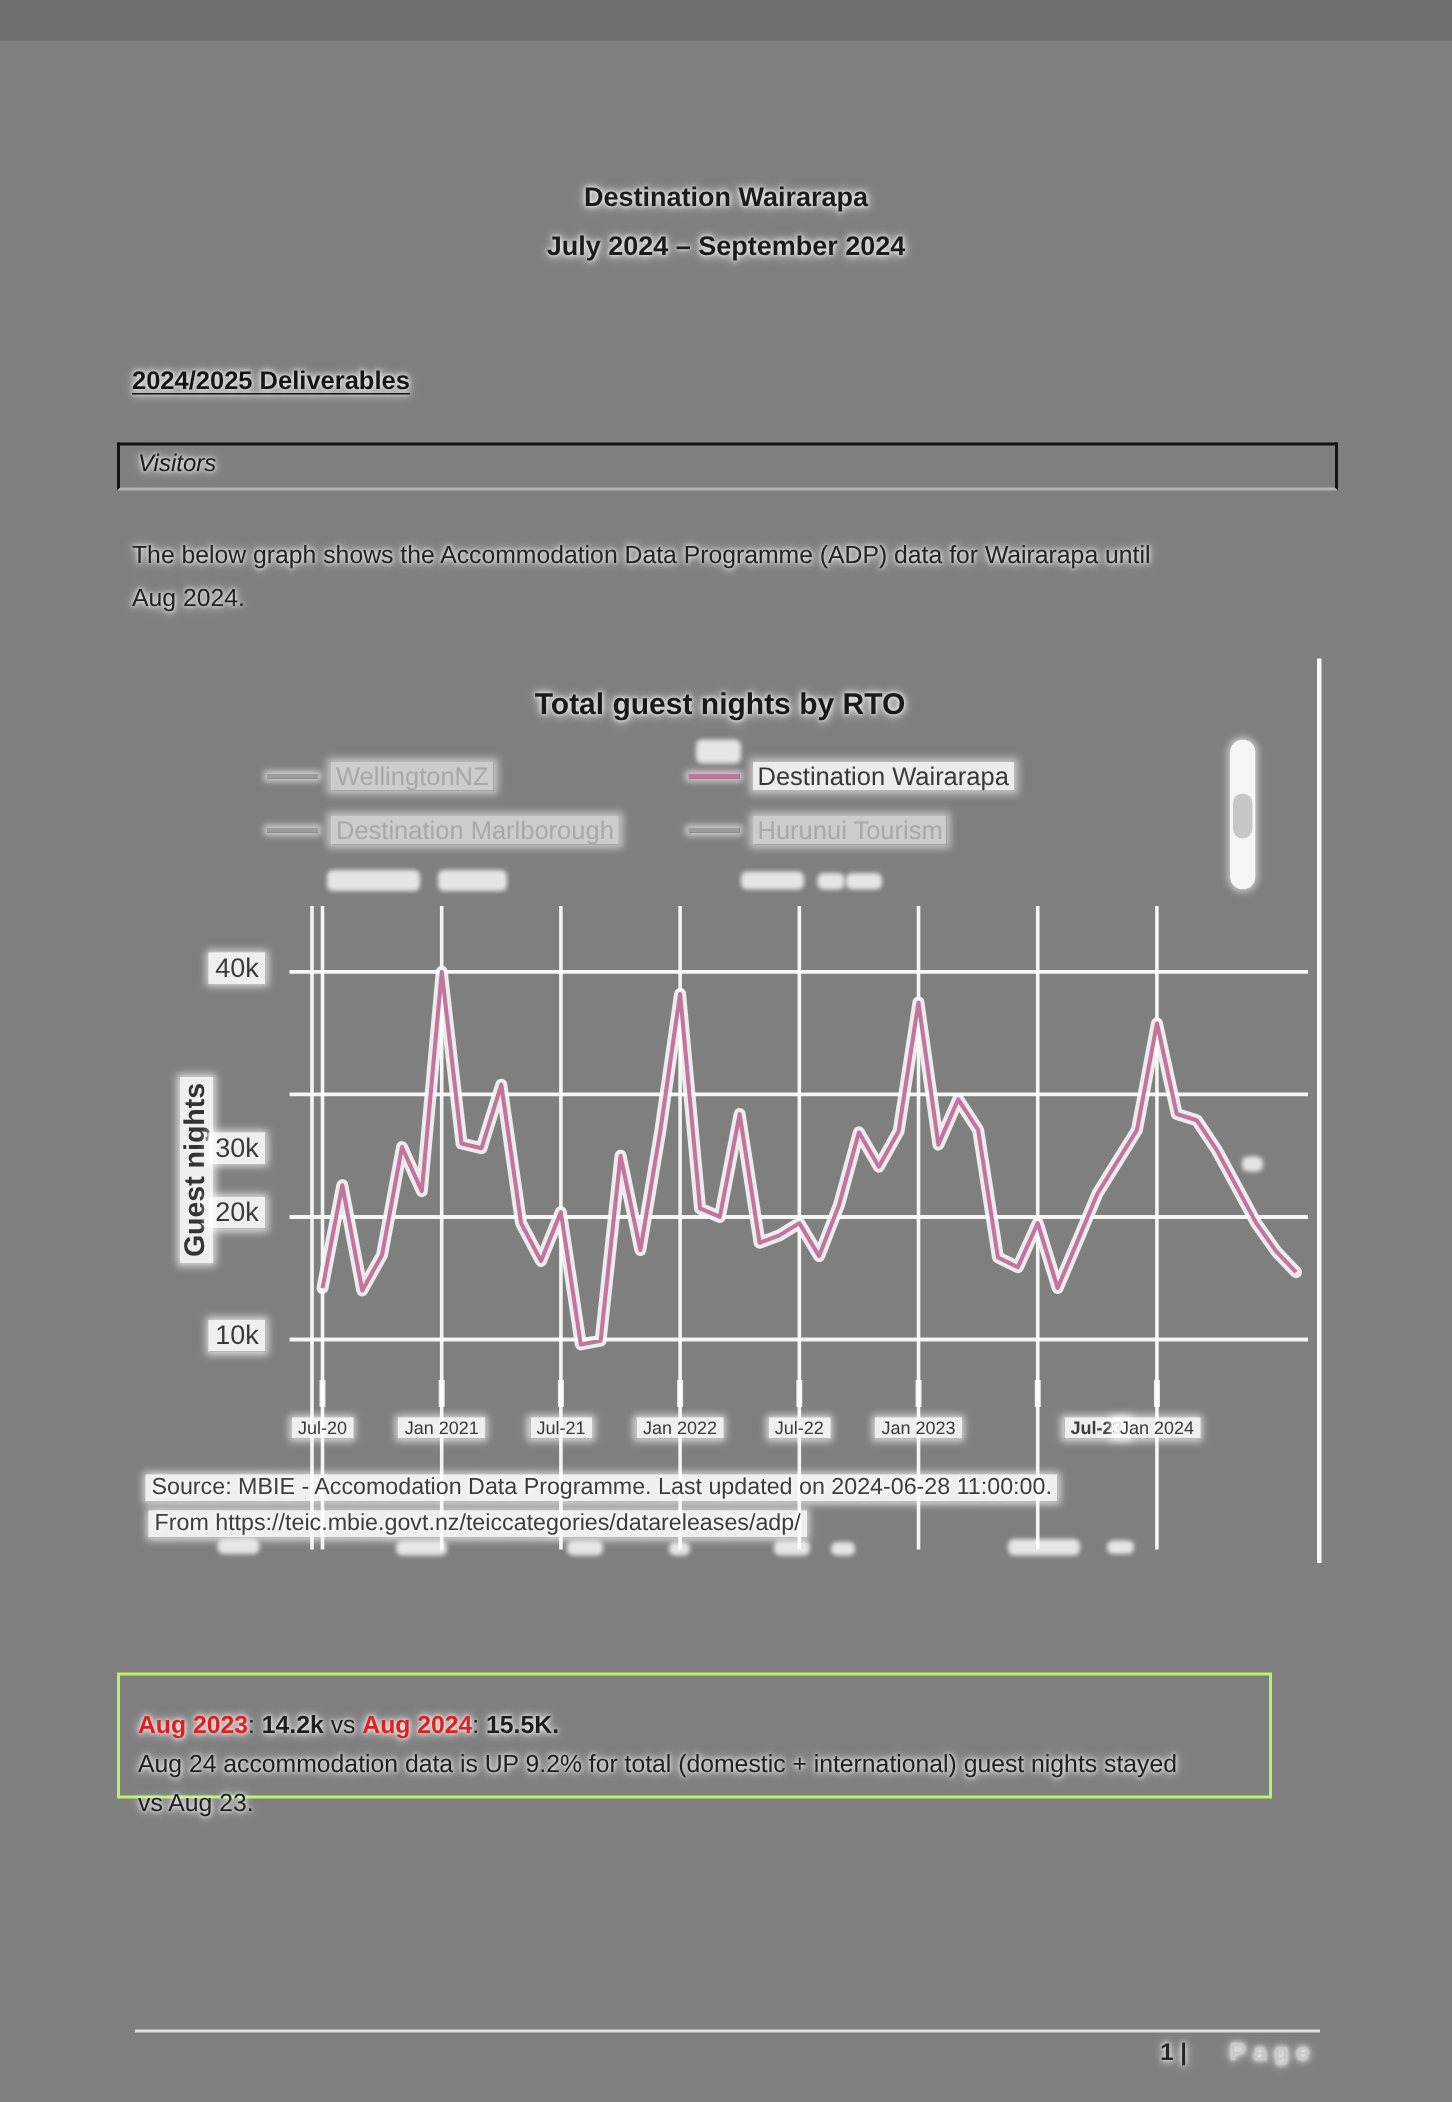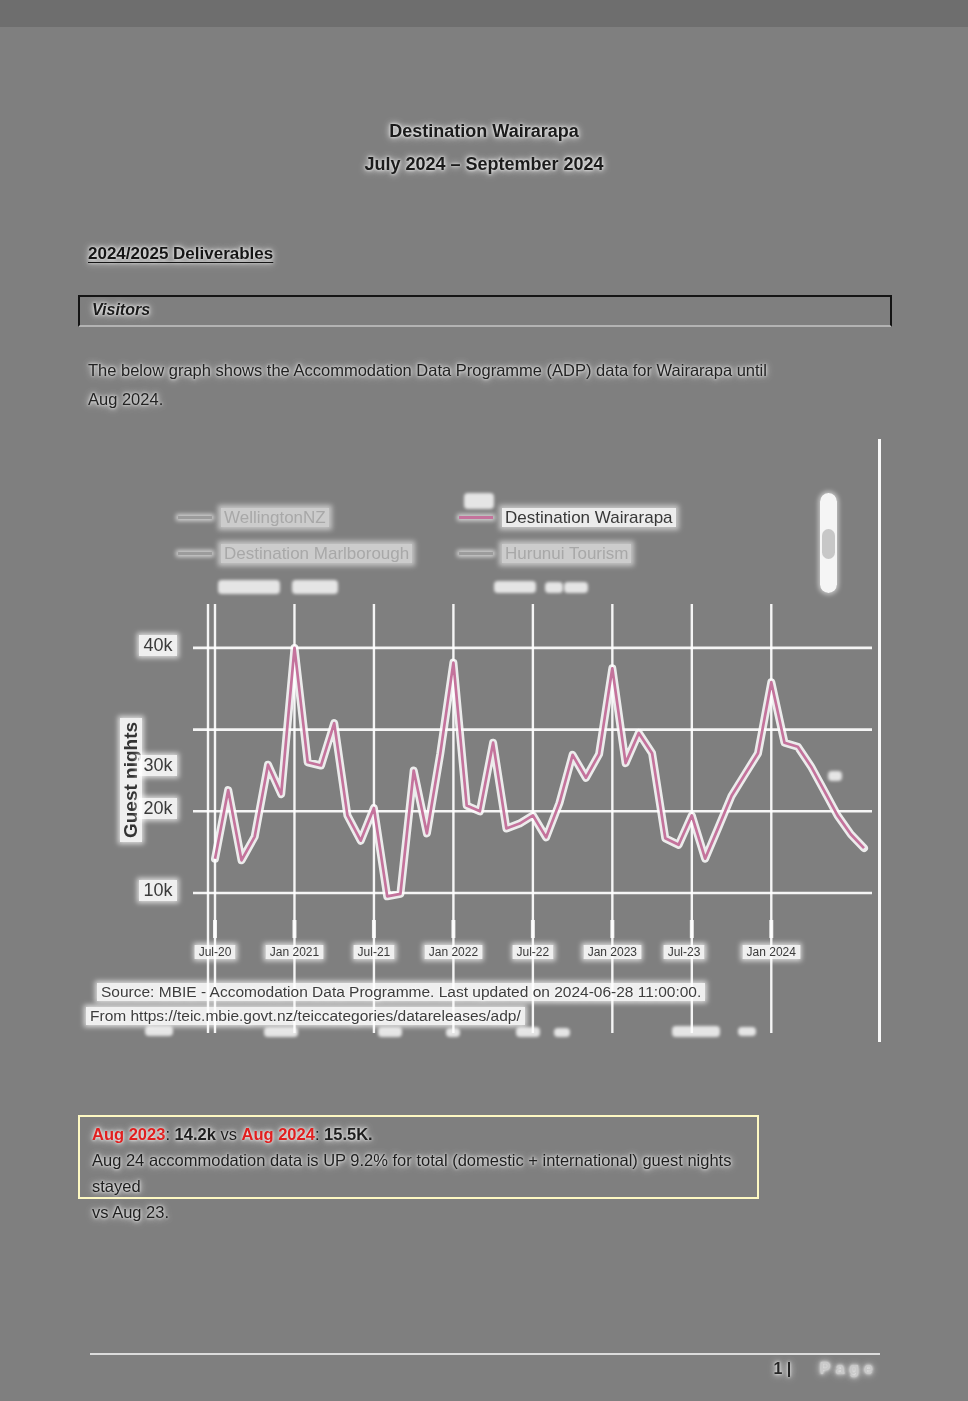--- a/index.html
+++ b/index.html
@@ -10,39 +10,39 @@
     color:#1c1c1c;
     margin-top:27px;
   }
   .abs{position:absolute;}
   .halo{text-shadow:0 0 3px rgba(255,255,255,.95),0 0 6px rgba(255,255,255,.75),0 1px 8px rgba(255,255,255,.55);}
   .chip{background:rgba(255,255,255,.88);box-shadow:0 0 5px 2px rgba(255,255,255,.72);padding:0 4px;display:inline-block;}
   
   .title-block{top:88px;left:0;width:968px;text-align:center;font-size:18px;font-weight:600;line-height:33px;color:#1b1b1b;}
   .heading{left:88px;top:217px;font-size:17px;font-weight:700;text-decoration:underline;text-underline-offset:3px;color:#151515;}
   .visitors-box{left:78px;top:268px;width:814px;height:32px;box-sizing:border-box;border:2px solid #141414;border-bottom-color:#b3b3b3;}
-  .visitors-label{left:12px;top:4px;font-size:16px;font-style:italic;font-weight:700;color:#1a1a1a;}
+  .visitors-label{left:12px;top:4px;font-size:16px;font-style:italic;font-weight:400;color:#1a1a1a;}
   .intro{left:88px;top:329px;font-size:16.5px;line-height:29px;color:#222;}
   
   .chart-title{left:200px;top:432px;width:560px;text-align:center;font-size:20px;font-weight:700;color:#191919;}
   .legend-item{height:22px;white-space:nowrap;}
   .legend-swatch{display:inline-block;width:34px;height:0;border-top:3.2px solid #9c9c9c;vertical-align:4px;margin-right:9px;box-shadow:0 0 4px 2px rgba(255,255,255,.65);}
   .legend-label{font-size:17px;color:#a8a8a8;background:rgba(255,255,255,.6);box-shadow:0 0 5px 3px rgba(255,255,255,.55);padding:0 3px;}
   .legend-item.active .legend-swatch{border-top-color:#c4739c;}
   .legend-item.active .legend-label{color:#383838;font-weight:500;background:rgba(255,255,255,.85);}
   .scrollbar{left:820px;top:466px;width:17px;height:100px;background:rgba(255,255,255,.92);border-radius:9px;box-shadow:0 0 4px 2px rgba(255,255,255,.5);}
   .scroll-thumb{left:2px;top:36px;width:13px;height:30px;background:#c7c7c7;border-radius:7px;}
   .ytick{width:60px;text-align:center;font-size:18px;font-weight:500;color:#3a3a3a;}
   .xtick{transform:translateX(-50%);font-size:12px;font-weight:500;color:#3a3a3a;white-space:nowrap;}
   .yaxis-title{left:56px;top:742px;width:150px;text-align:center;transform:rotate(-90deg);transform-origin:center;font-size:19px;font-weight:700;color:#333;}
   .src-line{font-size:15.5px;color:#3d3d3d;white-space:nowrap;}
   .right-border{left:878px;top:412px;width:3px;height:603px;background:rgba(255,255,255,.95);}
   .artifact{position:absolute;background:rgba(255,255,255,.8);border-radius:4px;filter:blur(1.5px);}
   
-  .callout{left:78px;top:1088px;width:681px;height:84px;box-sizing:border-box;border:2px solid #fef9c3;padding:4px 12px;font-size:16.5px;line-height:26px;color:#1e1e1e;}
+  .callout{left:78px;top:1088px;width:770px;height:84px;box-sizing:border-box;border:2px solid #bef264;padding:20px 12px;font-size:16.5px;line-height:26px;color:#1e1e1e;}
   .red{font-weight:700;}
   .bold{font-weight:700;}
   
   .footer-rule{left:90px;top:1326px;width:790px;height:2px;background:rgba(236,236,236,.85);}
   .footer-text{left:478px;top:1333px;width:400px;text-align:right;font-size:16px;}
   .footer-num{color:#262626;font-weight:600;}
   .footer-word{color:#c9c9c9;letter-spacing:5px;font-weight:600;padding-left:24px;}
   svg{position:absolute;left:0;top:0;pointer-events:none;}
 </style>
 </head>
@@ -85,20 +85,21 @@
       <rect x="371.94" y="893" width="4" height="18" fill="rgba(255,255,255,.85)"></rect>
       <rect x="451.40999999999997" y="893" width="4" height="18" fill="rgba(255,255,255,.85)"></rect>
       <rect x="530.88" y="893" width="4" height="18" fill="rgba(255,255,255,.85)"></rect>
       <rect x="610.3499999999999" y="893" width="4" height="18" fill="rgba(255,255,255,.85)"></rect>
       <rect x="689.8199999999999" y="893" width="4" height="18" fill="rgba(255,255,255,.85)"></rect>
       <rect x="769.29" y="893" width="4" height="18" fill="rgba(255,255,255,.85)"></rect>
       <polyline points="215.0,831.7 228.2,763.1 241.5,833.3 254.7,809.6 268.0,737.7 281.2,767.1 294.5,620.9 307.7,735.3 321.0,738.5 334.2,696.1 347.4,788.4 360.7,813.7 373.9,781.0 387.2,869.3 400.4,866.8 413.7,743.5 426.9,806.4 440.2,727.1 453.4,635.6 466.7,778.6 479.9,784.3 493.1,715.7 506.4,801.5 519.6,796.6 532.9,788.4 546.1,810.4 559.4,776.1 572.6,727.9 585.9,750.8 599.1,727.1 612.3,641.3 625.6,736.1 638.8,705.9 652.1,726.3 665.3,811.3 678.6,817.8 691.8,788.4 705.1,831.7 718.3,800.6 731.6,768.8 744.8,747.5 758.0,726.3 771.3,655.2 784.5,715.7 797.8,719.8 811.0,739.4 824.3,763.9 837.5,788.4 850.8,807.2 864.0,821.1" fill="none" stroke="rgba(255,255,255,.85)" stroke-width="8" stroke-linejoin="round" stroke-linecap="round"></polyline>
       <polyline points="215.0,831.7 228.2,763.1 241.5,833.3 254.7,809.6 268.0,737.7 281.2,767.1 294.5,620.9 307.7,735.3 321.0,738.5 334.2,696.1 347.4,788.4 360.7,813.7 373.9,781.0 387.2,869.3 400.4,866.8 413.7,743.5 426.9,806.4 440.2,727.1 453.4,635.6 466.7,778.6 479.9,784.3 493.1,715.7 506.4,801.5 519.6,796.6 532.9,788.4 546.1,810.4 559.4,776.1 572.6,727.9 585.9,750.8 599.1,727.1 612.3,641.3 625.6,736.1 638.8,705.9 652.1,726.3 665.3,811.3 678.6,817.8 691.8,788.4 705.1,831.7 718.3,800.6 731.6,768.8 744.8,747.5 758.0,726.3 771.3,655.2 784.5,715.7 797.8,719.8 811.0,739.4 824.3,763.9 837.5,788.4 850.8,807.2 864.0,821.1" fill="none" stroke="#c4739c" stroke-width="2.7" stroke-linejoin="round"></polyline>
     </svg>
 
+  <div class="abs chart-title halo">Total guest nights by RTO</div>
 
   <div id="legend">
       <div class="abs legend-item" style="left: 178px; top: 481px;"><span class="legend-swatch"></span><span class="legend-label">WellingtonNZ</span></div>
       <div class="abs legend-item active" style="left: 459px; top: 481px;"><span class="legend-swatch"></span><span class="legend-label">Destination Wairarapa</span></div>
       <div class="abs legend-item" style="left: 178px; top: 517px;"><span class="legend-swatch"></span><span class="legend-label">Destination Marlborough</span></div>
       <div class="abs legend-item" style="left: 459px; top: 517px;"><span class="legend-swatch"></span><span class="legend-label">Hurunui Tourism</span></div>
     </div>
 
   <div class="abs scrollbar">
     <div class="abs scroll-thumb"></div>
@@ -112,26 +113,26 @@
       <div class="abs ytick" style="left: 128px; top: 728px;"><span class="chip">30k</span></div>
       <div class="abs ytick" style="left: 128px; top: 607.9px;"><span class="chip">40k</span></div>
     </div>
   <div id="xticks">
       <div class="abs xtick" style="left: 215px; top: 918px;"><span class="chip">Jul-20</span></div>
       <div class="abs xtick" style="left: 294.47px; top: 918px;"><span class="chip">Jan 2021</span></div>
       <div class="abs xtick" style="left: 373.94px; top: 918px;"><span class="chip">Jul-21</span></div>
       <div class="abs xtick" style="left: 453.41px; top: 918px;"><span class="chip">Jan 2022</span></div>
       <div class="abs xtick" style="left: 532.88px; top: 918px;"><span class="chip">Jul-22</span></div>
       <div class="abs xtick" style="left: 612.35px; top: 918px;"><span class="chip">Jan 2023</span></div>
-      <div class="abs xtick" style="left: 684px; top: 918px;"><span class="chip">Jul-23</span></div>
+      <div class="abs xtick" style="left: 731px; top: 918px; font-weight: bold;"><span class="chip">Jul-23</span></div>
       <div class="abs xtick" style="left: 771.29px; top: 918px;"><span class="chip">Jan 2024</span></div>
     </div>
 
   <div class="abs src-line halo" style="left:97px;top:956px;"><span class="chip">Source: MBIE - Accomodation Data Programme. Last updated on 2024-06-28 11:00:00.</span></div>
-  <div class="abs src-line halo" style="left:86px;top:980px;"><span class="chip">From https://teic.mbie.govt.nz/teiccategories/datareleases/adp/</span></div>
+  <div class="abs src-line halo" style="left:99px;top:980px;"><span class="chip">From https://teic.mbie.govt.nz/teiccategories/datareleases/adp/</span></div>
 
   <div class="abs right-border"></div>
   <div id="artifacts">
       <div class="artifact" style="left: 218px; top: 553px; width: 62px; height: 14px;"></div>
       <div class="artifact" style="left: 292px; top: 553px; width: 46px; height: 14px;"></div>
       <div class="artifact" style="left: 494px; top: 554px; width: 42px; height: 12px;"></div>
       <div class="artifact" style="left: 545px; top: 555px; width: 18px; height: 11px;"></div>
       <div class="artifact" style="left: 564px; top: 555px; width: 24px; height: 11px;"></div>
       <div class="artifact" style="left: 464px; top: 466px; width: 30px; height: 16px;"></div>
       <div class="artifact" style="left: 145px; top: 999px; width: 28px; height: 10px;"></div>

